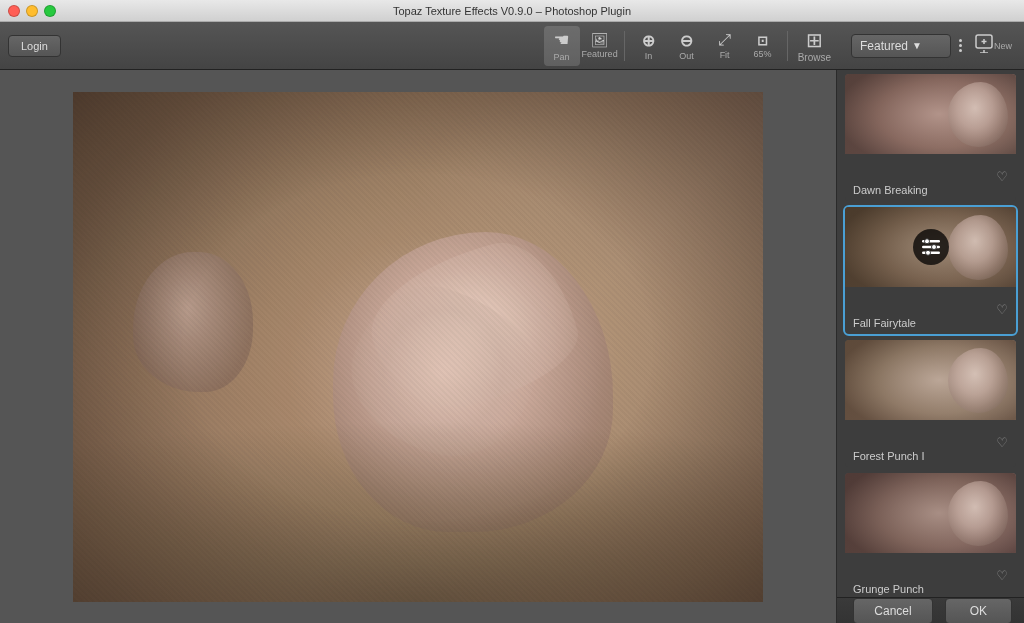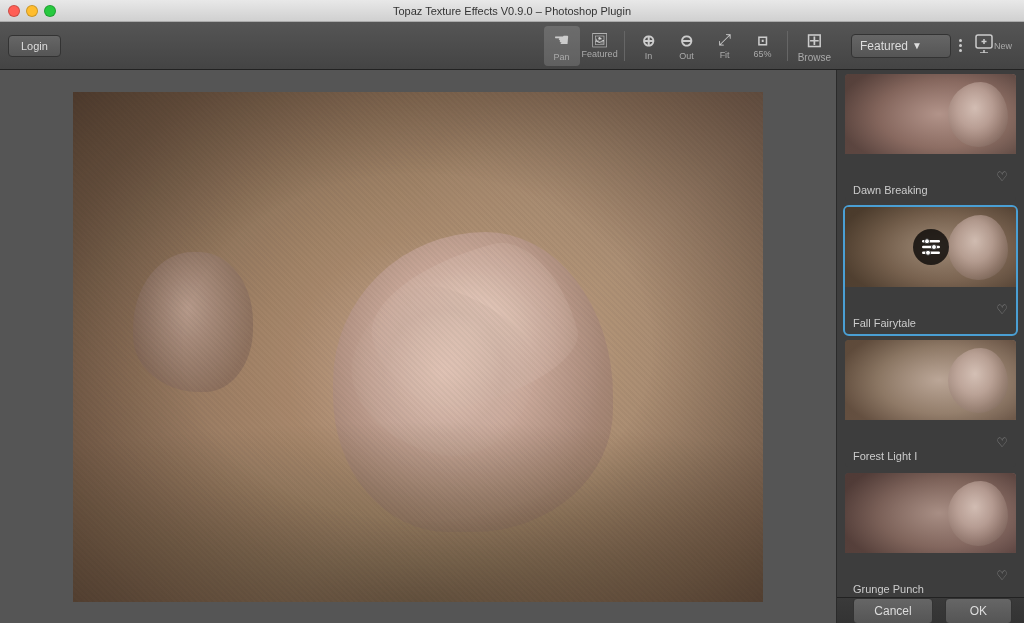--- a/index.html
+++ b/index.html
@@ -541,21 +541,21 @@
           <span class="preset-name">Fall Fairytale</span>
           <span class="heart-icon">♡</span>
         </div>
       </div>
 
       <div class="preset-item">
         <div class="preset-thumbnail thumb-forest">
           <div class="thumb-rose"></div>
         </div>
         <div class="preset-footer">
-          <span class="preset-name">Forest Light I</span>
+          <span class="preset-name">Forest Punch I</span>
           <span class="heart-icon">♡</span>
         </div>
       </div>
 
       <div class="preset-item">
         <div class="preset-thumbnail thumb-grunge">
           <div class="thumb-rose"></div>
         </div>
         <div class="preset-footer">
           <span class="preset-name">Grunge Punch</span>

